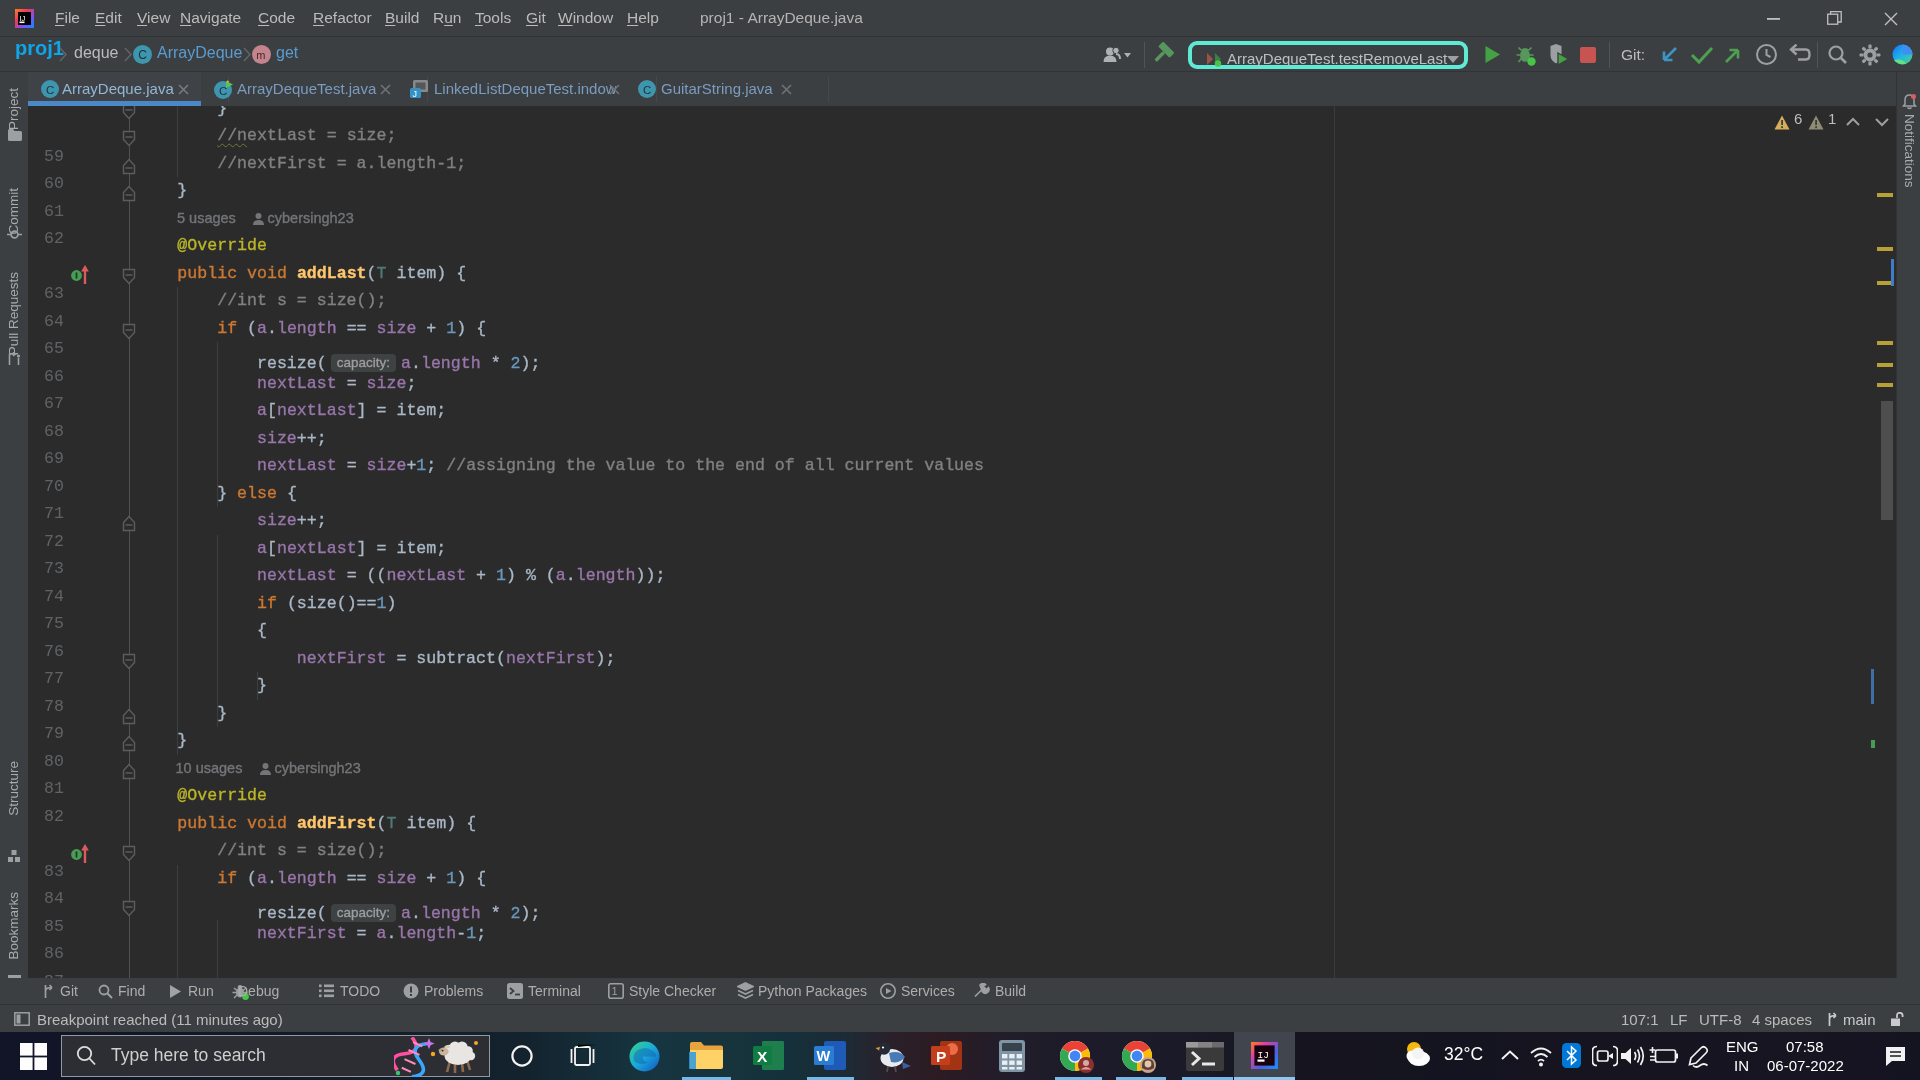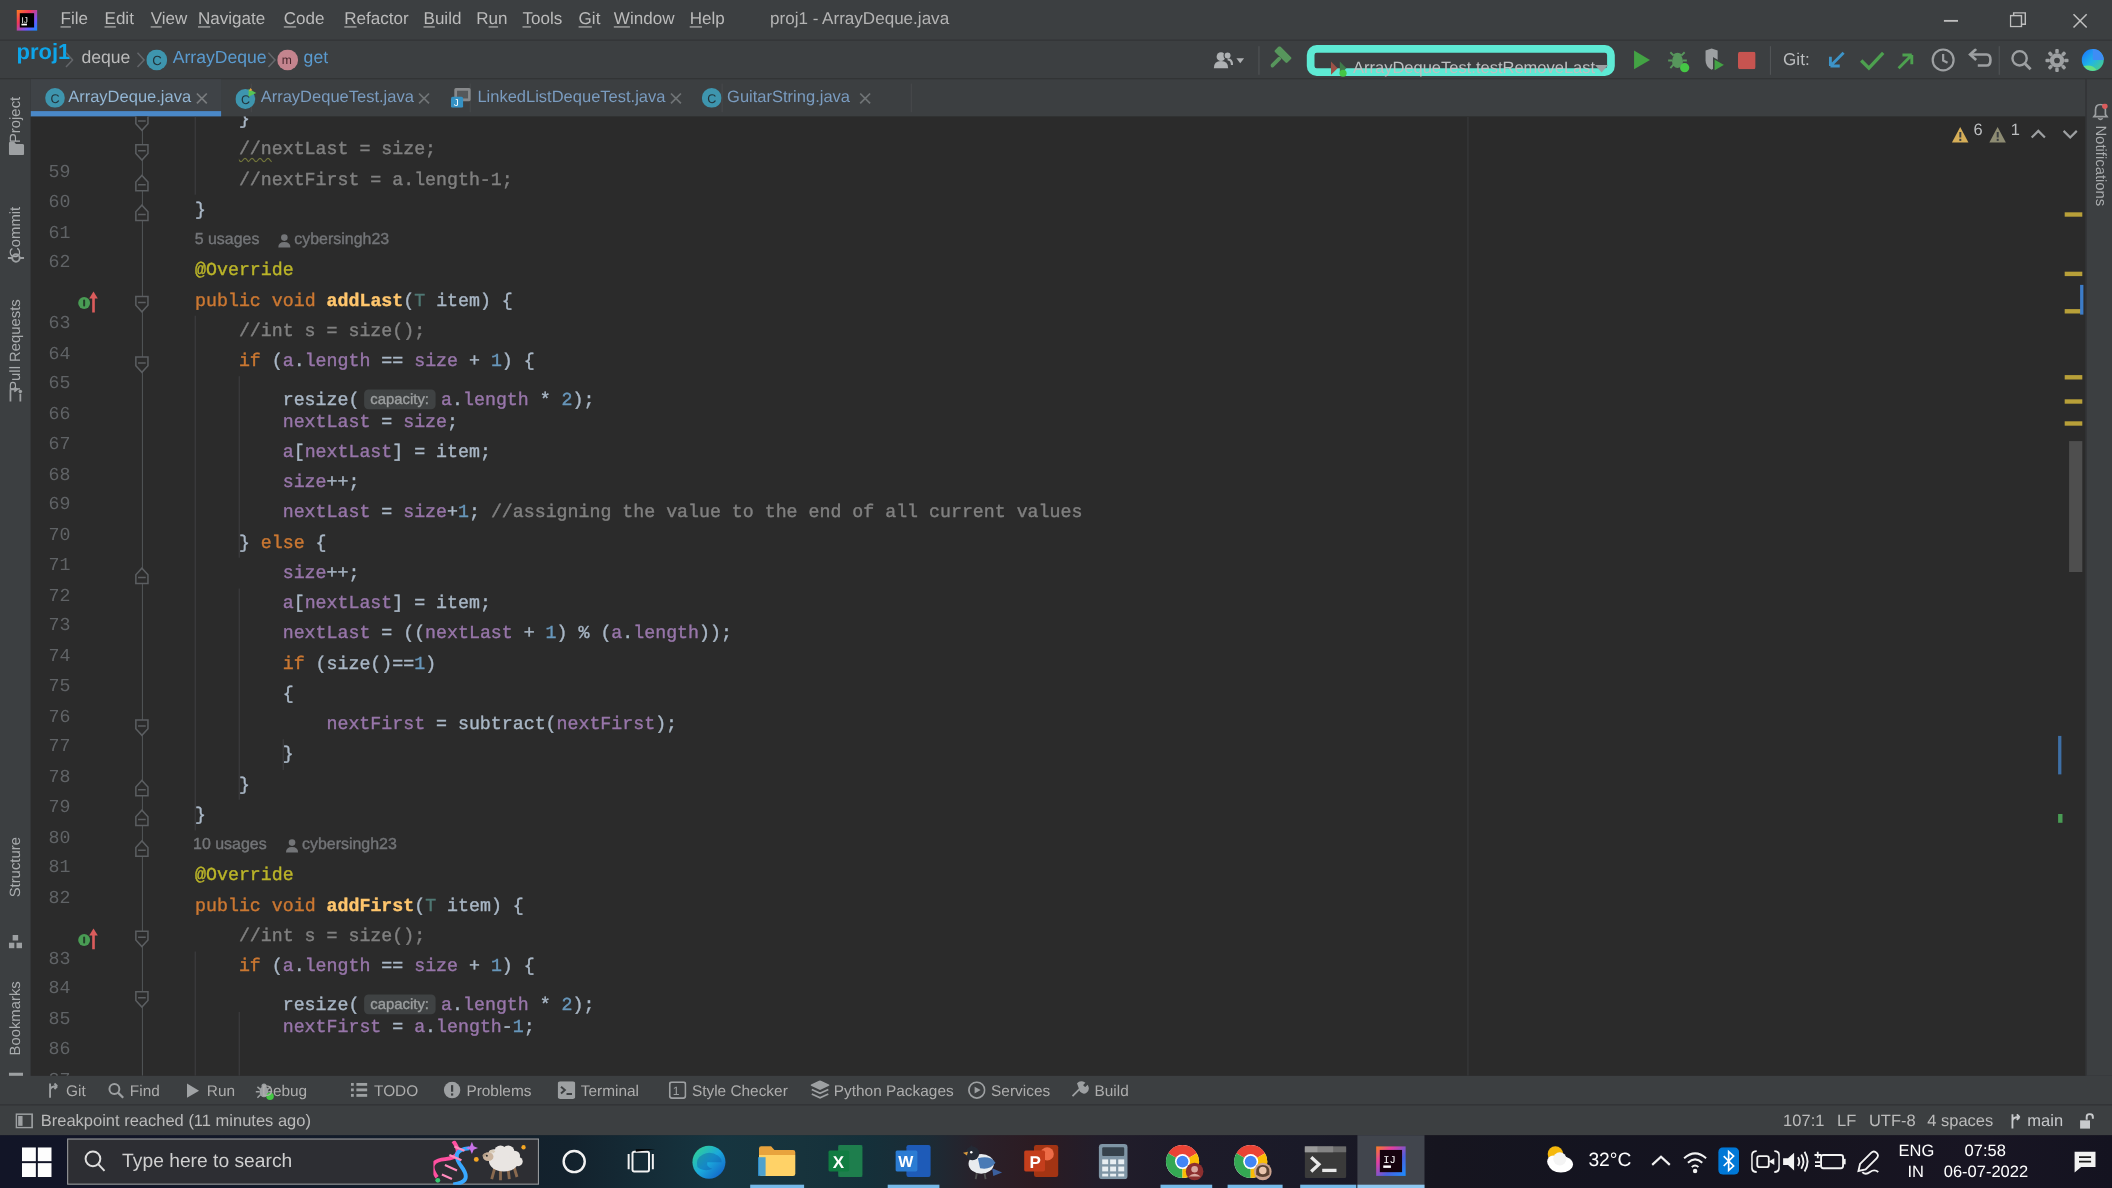--- a/index.html
+++ b/index.html
@@ -109,21 +109,21 @@
         <path d="M16 9 Q20 9 20 14" fill="none" stroke="#aeb1b3" stroke-width="2"></path>
         <path d="M24 8 L31 8 L27.5 12.5 Z" fill="#aeb1b3"></path>
       </svg>
  <div class="abs" style="left:1144px;top:5px;width:1px;height:26px;background:#515456"></div>
  <svg class="abs" style="left:1155px;top:5px" width="22" height="24" viewBox="0 0 22 24">
         <g transform="rotate(45 11 8)">
           <rect x="3" y="4" width="16" height="7" rx="1.2" fill="#57965c"></rect>
           <rect x="9.5" y="11" width="3.4" height="12" rx="1.5" fill="#57965c"></rect>
         </g>
       </svg>
- <div class="abs" style="left:1188px;top:4px;width:280px;height:28px;border:7px solid #5eead4;border-radius:9px">
+ <div class="abs" style="left:1188px;top:4px;width:280px;height:28px;border:4px solid #5eead4;border-radius:9px">
    <svg class="abs" style="left:14px;top:6px" width="16" height="16" viewBox="0 0 16 16">
           <path d="M1 2 L7 8 L1 14 Z" fill="#9c5247"></path>
           <path d="M9 2 L15 8 L9 14 Z" fill="#3f7b4b"></path>
           <circle cx="12" cy="12.5" r="3.2" fill="#45c745"></circle>
         </svg>
    <span class="abs" style="left:35px;top:5px;color:#bdc0c2;font-size:15px">ArrayDequeTest.testRemoveLast</span>
    <svg class="abs" style="left:255px;top:11px" width="12" height="8" viewBox="0 0 12 8">
           <path d="M0 0 L12 0 L6 7 Z" fill="#9da0a2"></path>
         </svg>
  </div>
@@ -249,21 +249,21 @@
  <span class="abs" style="left:209px;top:8px;color:#7a9cc0;font-size:15px">ArrayDequeTest.java</span>
  <svg class="abs" style="left:352px;top:12px" width="11" height="11" viewBox="0 0 11 11">
         <path d="M1 1 L10 10 M10 1 L1 10" stroke="#6f7375" stroke-width="1.6"></path>
       </svg>
  <svg class="abs" style="left:382px;top:8px" width="18" height="18" viewBox="0 0 18 18">
         <rect x="3" y="0" width="15" height="12" rx="1.5" fill="#87898b"></rect>
         <rect x="5.5" y="2.5" width="10" height="7" fill="#55585a"></rect>
         <rect x="0" y="8" width="11" height="10" rx="1.5" fill="#3592c4"></rect>
         <text x="2.5" y="16.5" fill="#fff" font-size="9" font-family="Liberation Sans">J</text>
       </svg>
- <span class="abs" style="left:406px;top:8px;color:#7a9cc0;font-size:15px">LinkedListDequeTest.java</span>
+ <span class="abs" style="left:406px;top:8px;color:#7a9cc0;font-size:15px">LinkedListDequeTest.indow</span>
  <svg class="abs" style="left:581px;top:12px" width="11" height="11" viewBox="0 0 11 11">
         <path d="M1 1 L10 10 M10 1 L1 10" stroke="#6f7375" stroke-width="1.6"></path>
       </svg>
  <svg class="abs" style="left:610px;top:8px" width="18" height="18" viewBox="0 0 18 18">
         <circle cx="9" cy="9" r="9" fill="#3e95ae"></circle>
         <text x="5" y="13.5" fill="#22333a" font-size="11.5" font-family="Liberation Sans">C</text>
       </svg>
  <span class="abs" style="left:633px;top:8px;color:#7a9cc0;font-size:15px">GuitarString.java</span>
  <svg class="abs" style="left:753px;top:12px" width="11" height="11" viewBox="0 0 11 11">
         <path d="M1 1 L10 10 M10 1 L1 10" stroke="#6f7375" stroke-width="1.6"></path>

